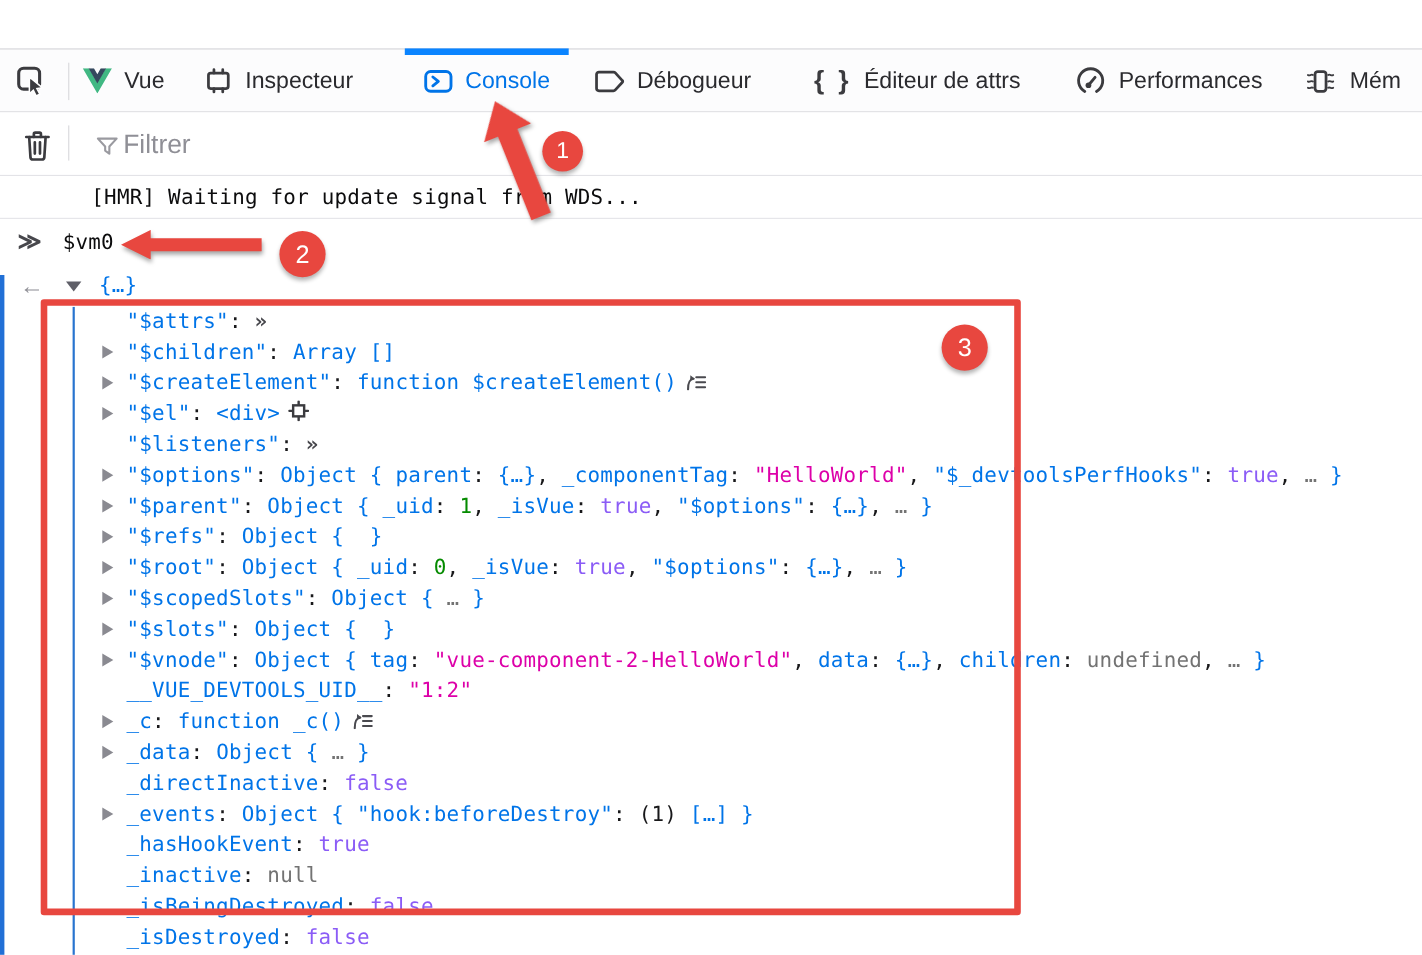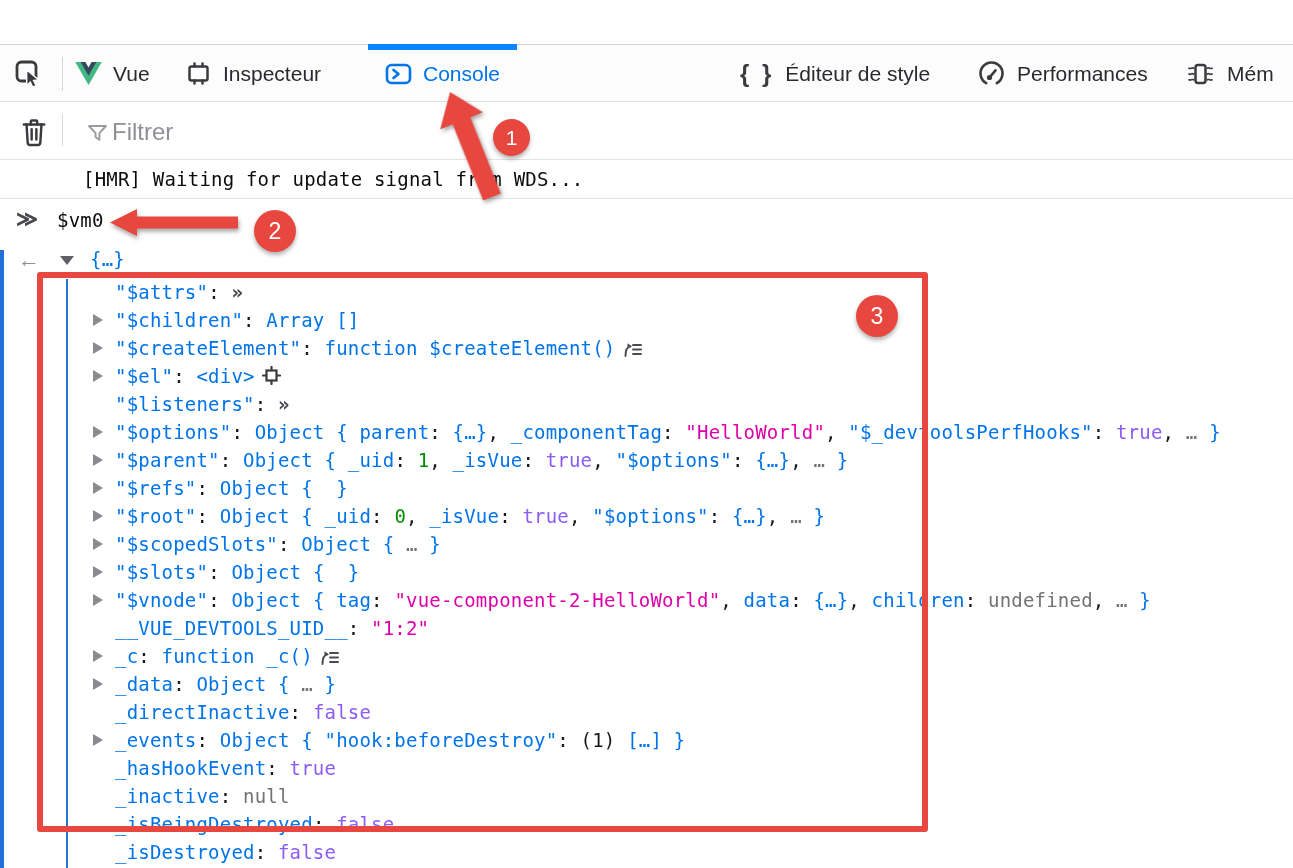--- a/index.html
+++ b/index.html
@@ -108,25 +108,33 @@
       <span class="ticon">
         <svg width="27" height="24" viewBox="0 0 27 24">
           <g fill="none" stroke="#0074e8" stroke-width="2.6" stroke-linecap="round" stroke-linejoin="round">
             <rect x="2" y="3" width="23" height="18" rx="4.5"></rect>
             <path d="M8.5 8 l5 4 -5 4"></path>
           </g>
         </svg>
       </span>
       <span>Console</span>
     </div>
+    <div class="tab" style="left: 523px;">
+      <span class="ticon">
+        <svg width="28" height="24" viewBox="0 0 28 24">
+          <path d="M4.5 3.5 h13.2 a2.3 2.3 0 0 1 1.7 .75 l6.4 7 a1 1 0 0 1 0 1.5 l-6.4 7 a2.3 2.3 0 0 1 -1.7 .75 H4.5 a2.2 2.2 0 0 1 -2.2 -2.2 V5.7 a2.2 2.2 0 0 1 2.2 -2.2 z" fill="none" stroke="#3b3b3f" stroke-width="2.5" stroke-linejoin="round"></path>
+        </svg>
+      </span>
+      <span>Débogueur</span>
+    </div>
     <div class="tab" style="left: 723px;">
       <span class="ticon">
         <span style="font:600 24px/1 'Liberation Sans',sans-serif; color:#3b3b3f; letter-spacing:3px;">{ }</span>
       </span>
-      <span>Éditeur de style</span>
+      <span>Éditeur de attrs</span>
     </div>
     <div class="tab" style="left: 960px;">
       <span class="ticon">
         <svg width="29" height="29" viewBox="0 0 29 29">
           <g fill="none" stroke="#3b3b3f" stroke-width="2.6" stroke-linecap="round">
             <path d="M9.2 24.1 a11 11 0 1 1 10.6 0"></path>
             <path d="M12.5 18.5 l6 -7.2"></path>
           </g>
           <circle cx="12.5" cy="18.5" r="2.6" fill="#3b3b3f"></circle>
         </svg>

